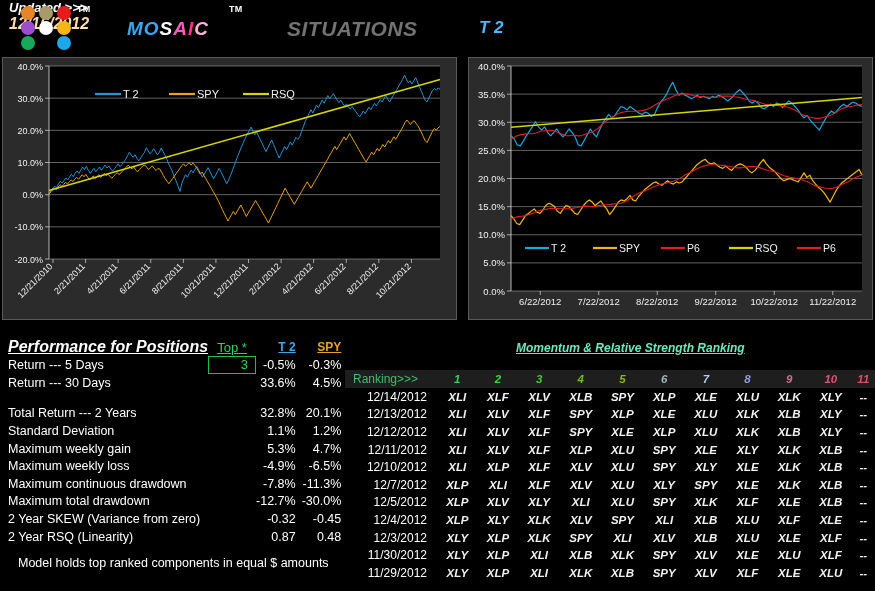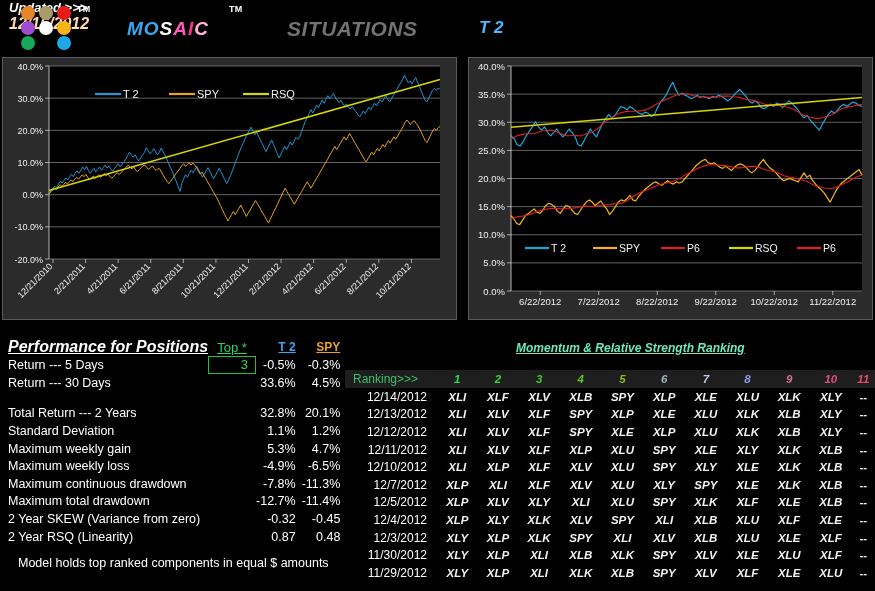--- a/index.html
+++ b/index.html
@@ -270,21 +270,21 @@
           <tr>
             <td class="p-label">Maximum continuous drawdown</td>
             <td class="p-top"></td>
             <td class="p-num">-7.8%</td>
             <td class="p-num">-11.3%</td>
           </tr>
           <tr>
             <td class="p-label">Maximum total drawdown</td>
             <td class="p-top"></td>
             <td class="p-num">-12.7%</td>
-            <td class="p-num">-11.4%</td>
+            <td class="p-num">-30.0%</td>
           </tr>
           <tr>
             <td class="p-label">2 Year SKEW  (Variance from zero)</td>
             <td class="p-top"></td>
             <td class="p-num">-0.32</td>
             <td class="p-num">-0.45</td>
           </tr>
           <tr>
             <td class="p-label">2 Year RSQ  (Linearity)</td>
             <td class="p-top"></td>

